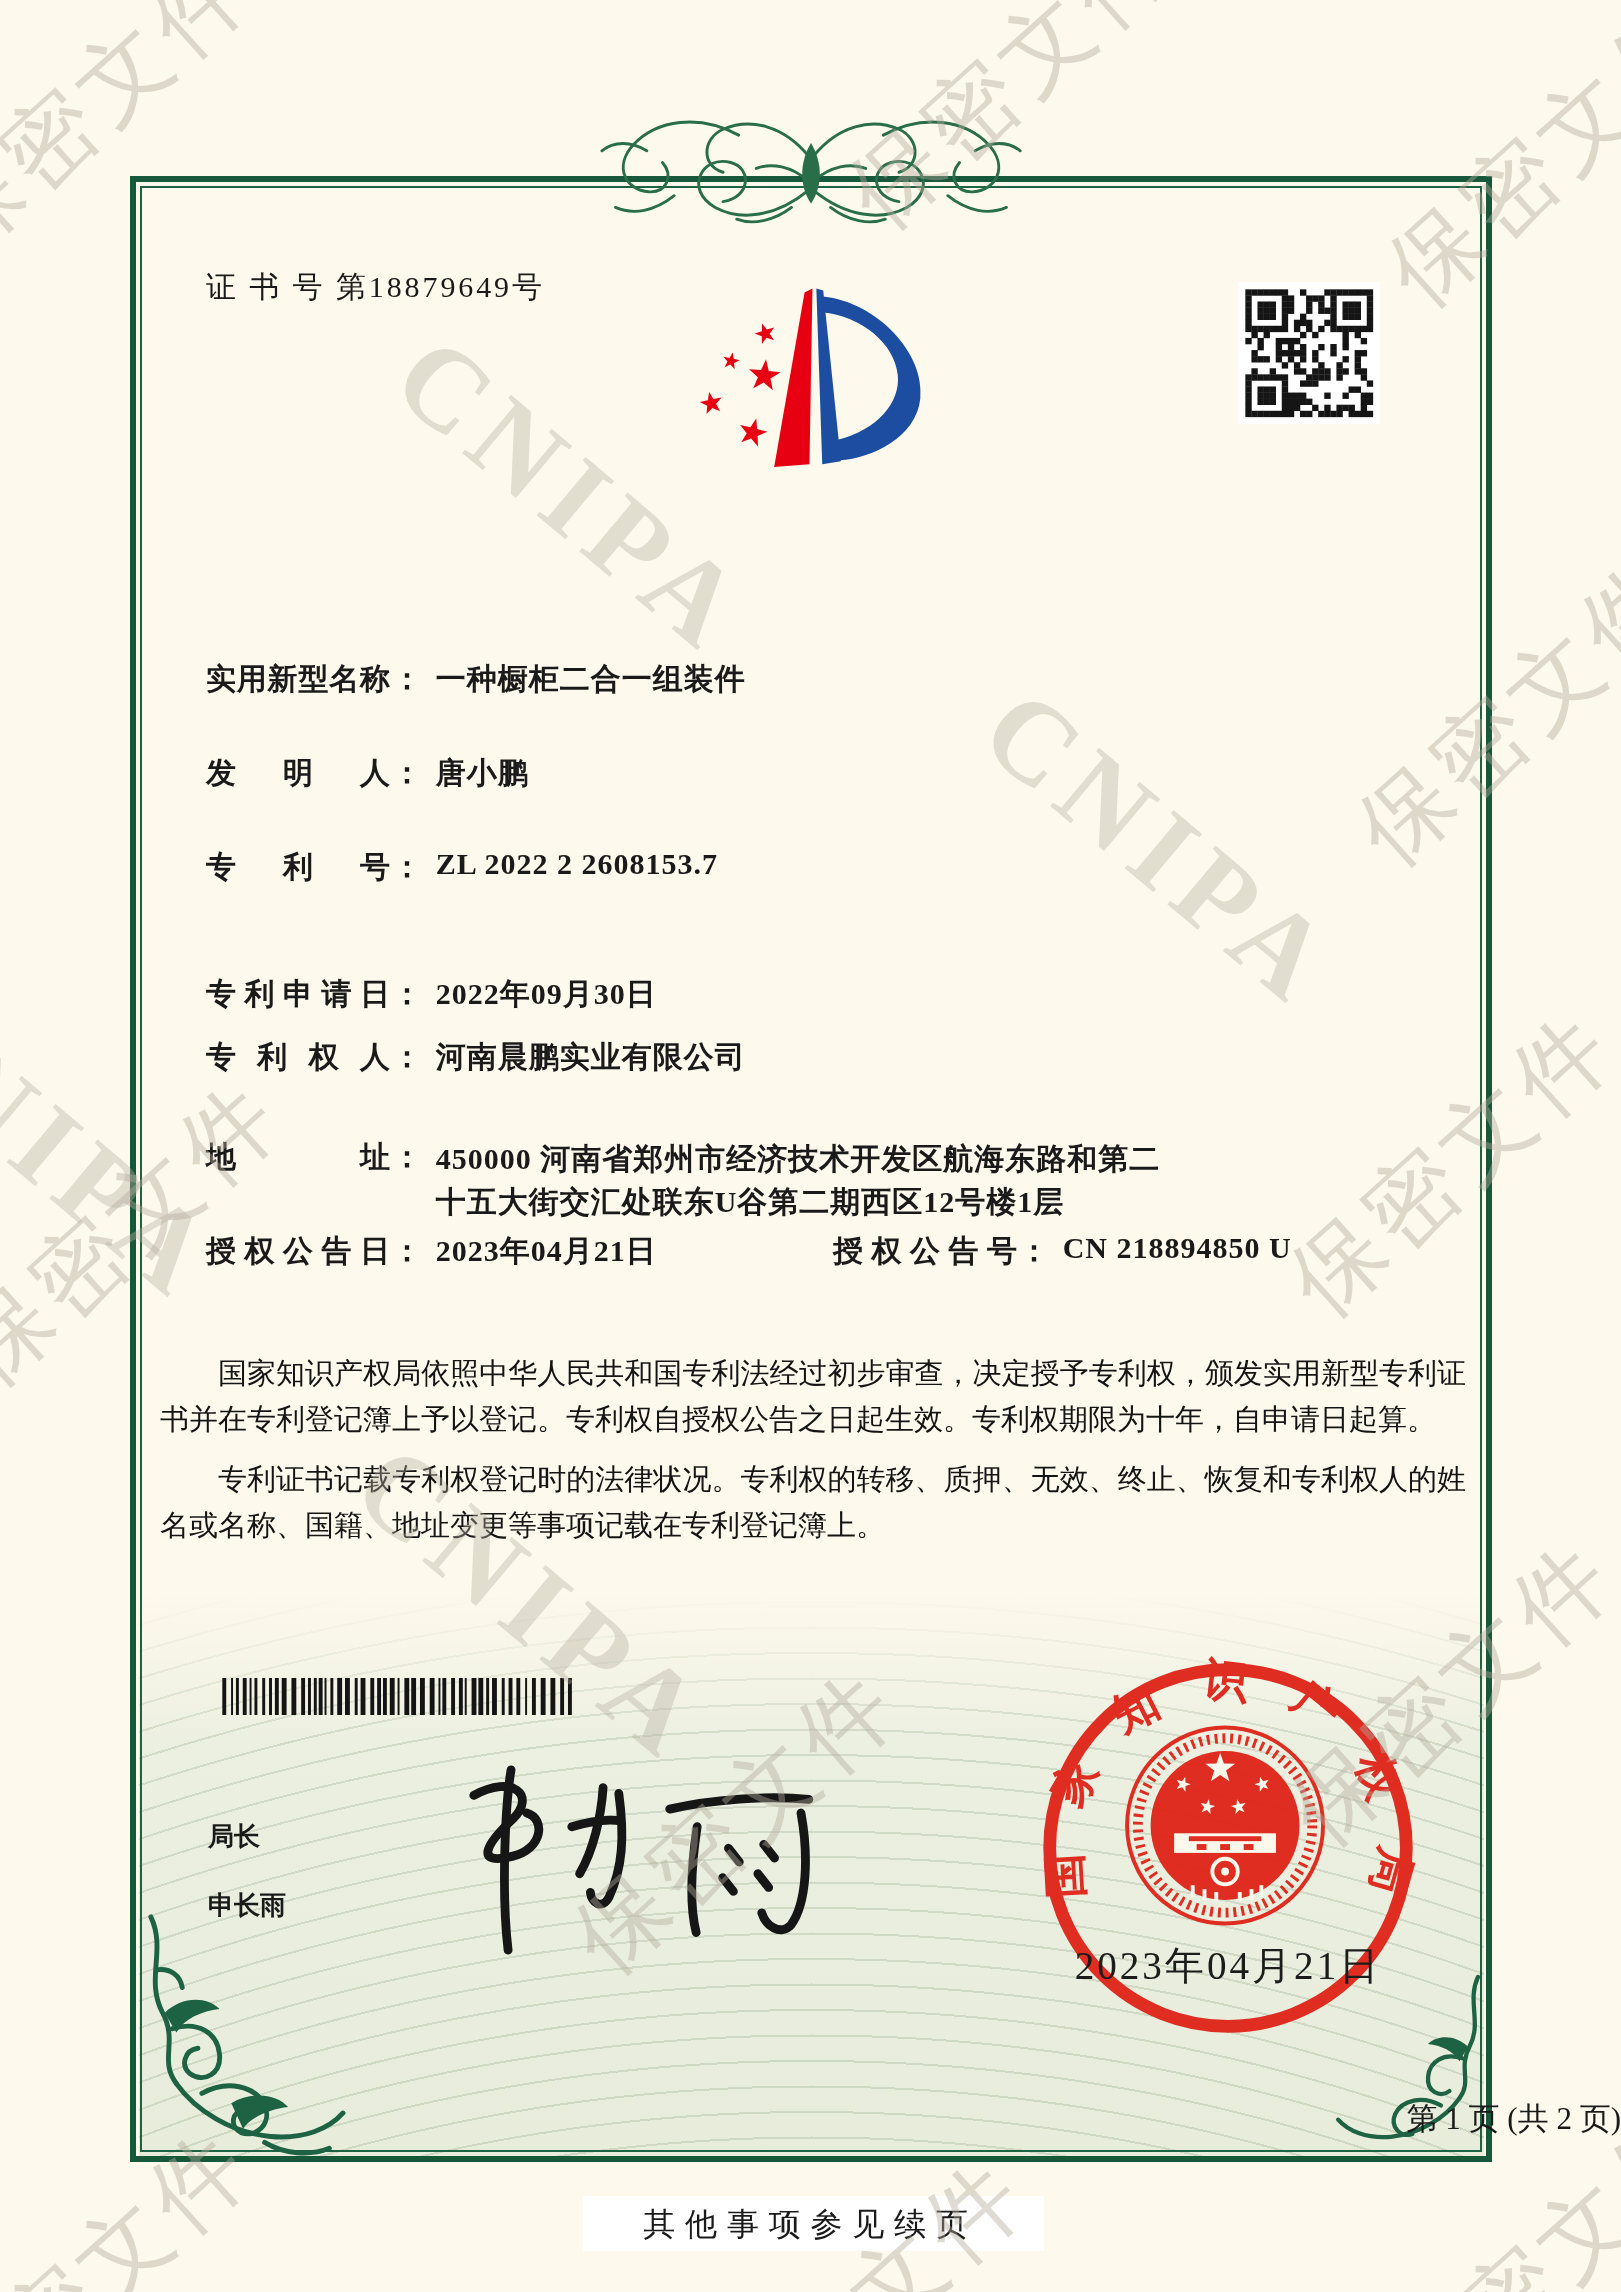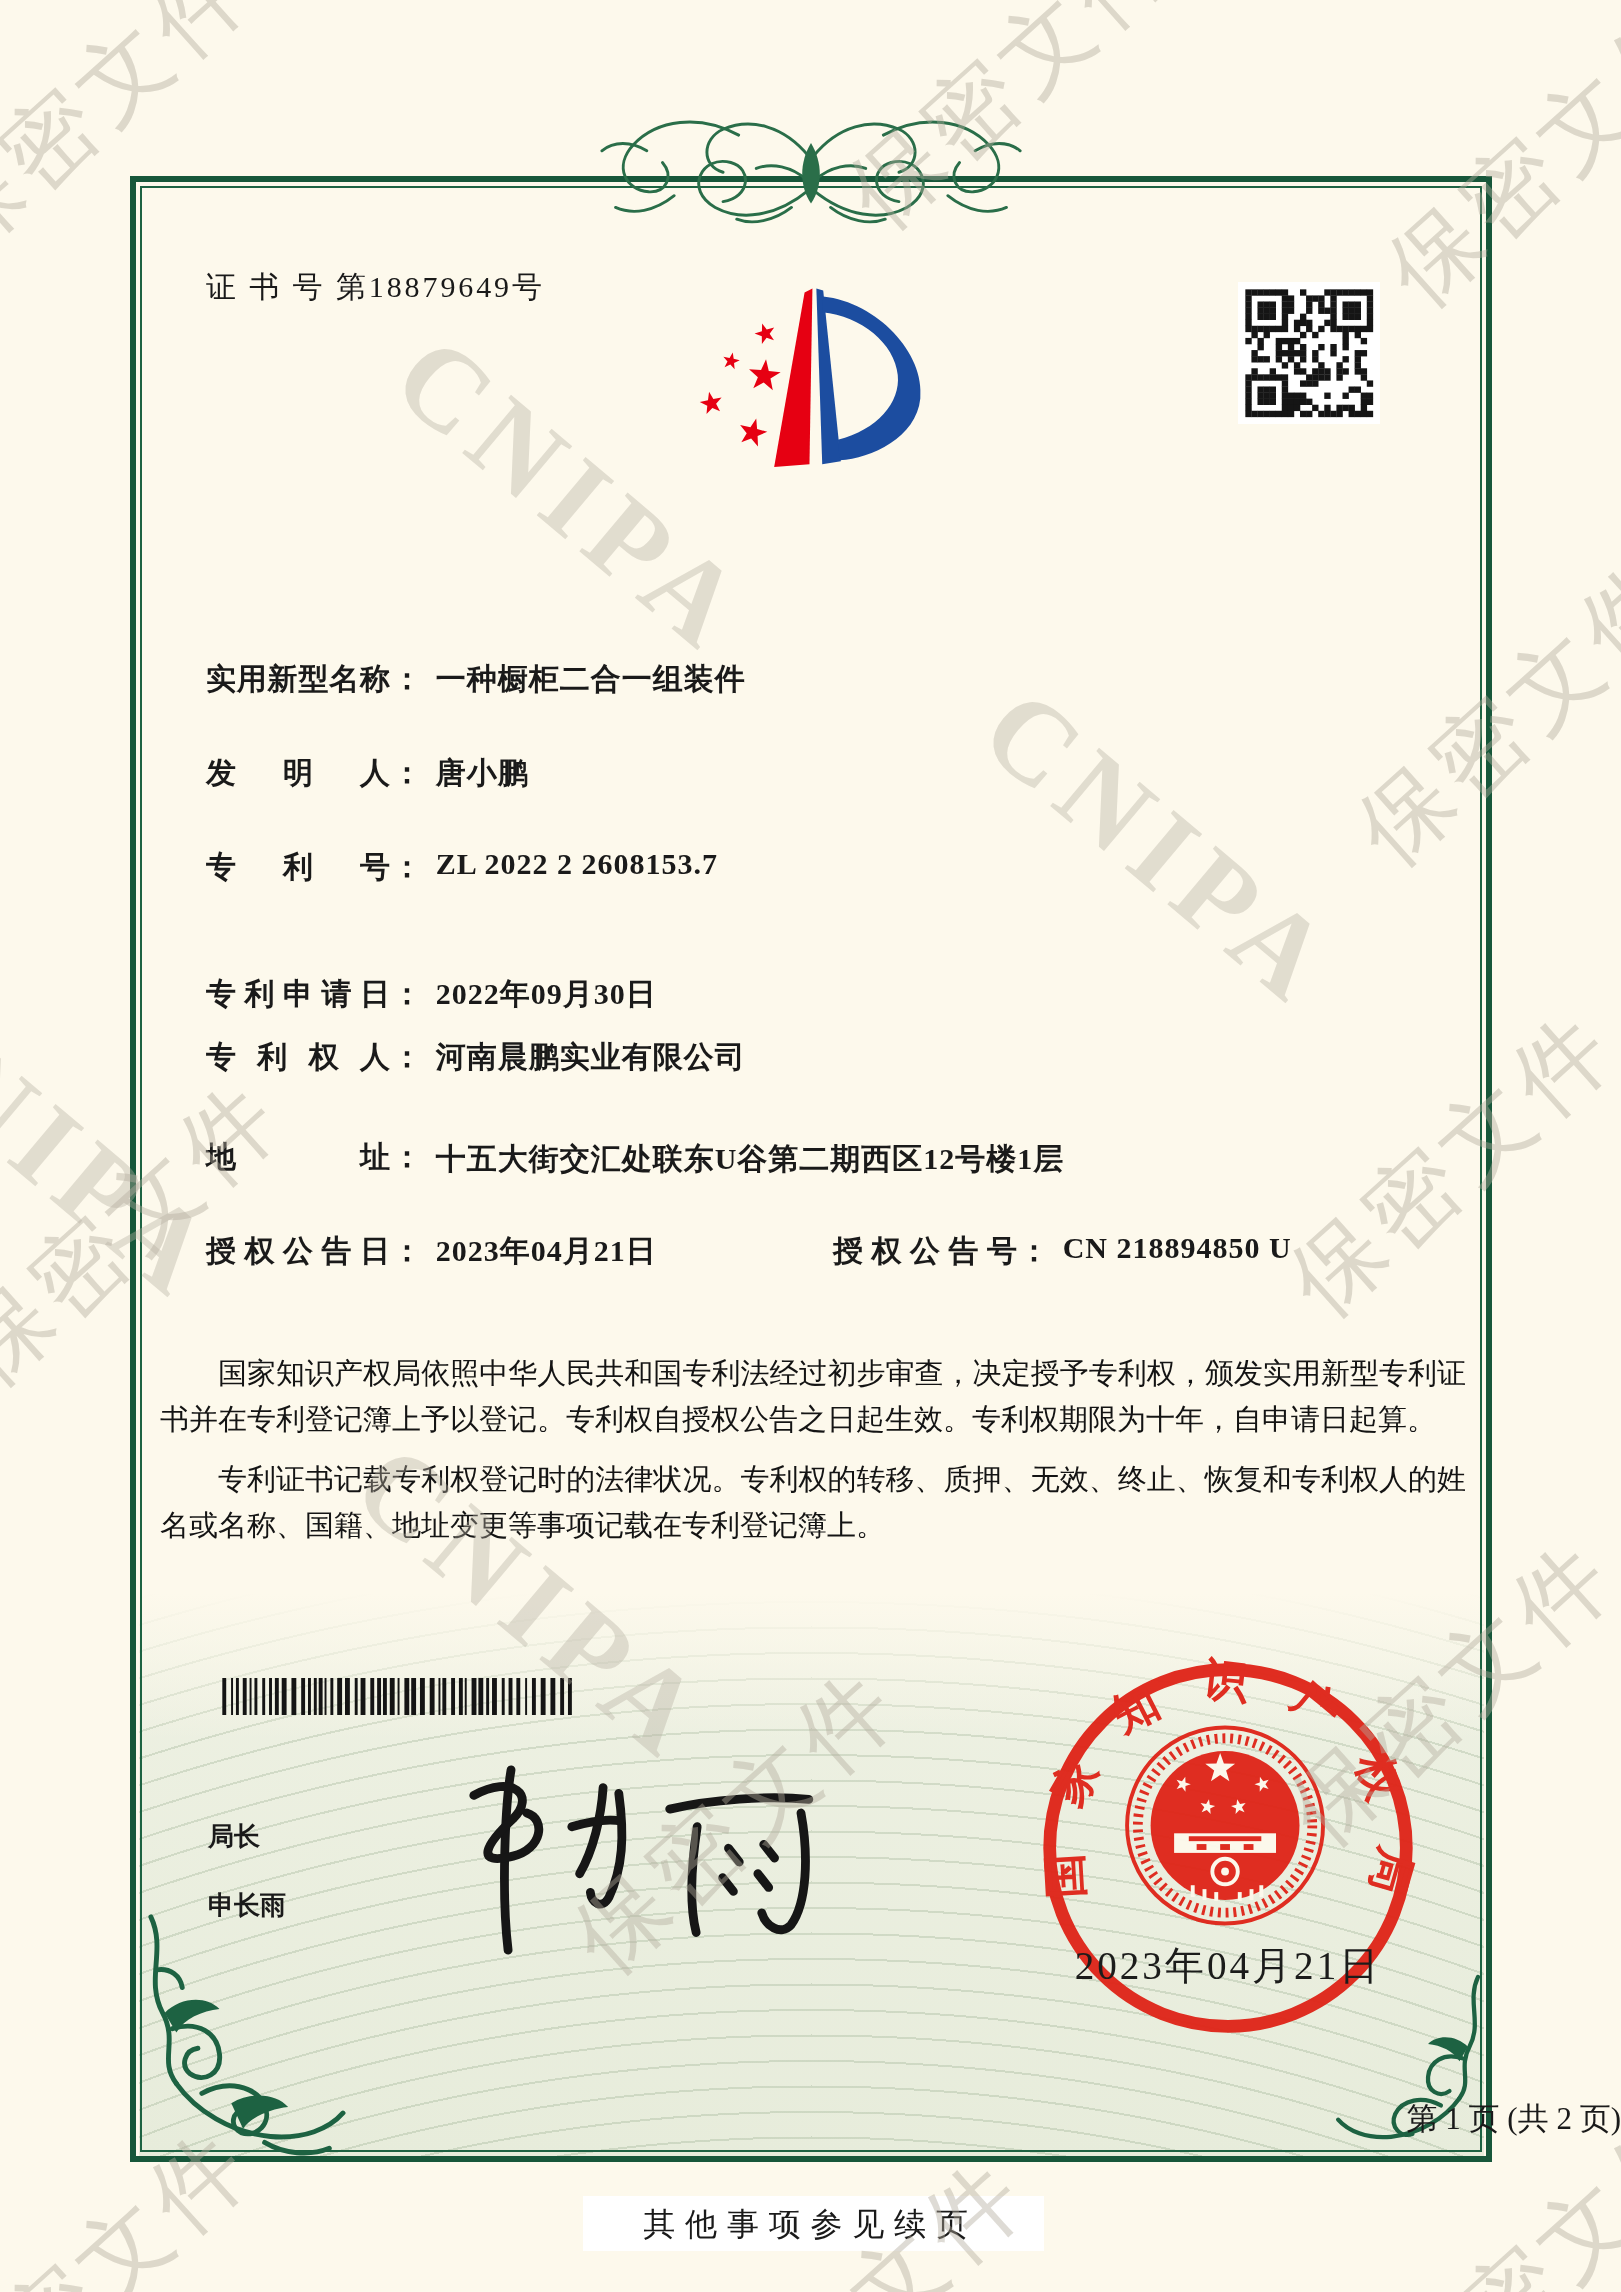--- a/index.html
+++ b/index.html
@@ -373,20 +373,21 @@
   </div>
   <div class="abs row" style="top:1037px">
     <span class="flabel">专利权人</span>
       <span class="colon">：</span>
     <span class="fvalue">河南晨鹏实业有限公司</span>
   </div>
   <div class="abs row" style="top:1137px">
     <span class="flabel">地址</span>
       <span class="colon">：</span>
     <span>
+      <span class="addr-line" style="display:block">450000 河南省郑州市经济技术开发区航海东路和第二</span>
       <span class="addr-line" style="display:block">十五大街交汇处联东U谷第二期西区12号楼1层</span>
     </span>
   </div>
   <div class="abs row" style="top:1231px;position:absolute">
     <span class="flabel">授权公告日</span>
       <span class="colon">：</span>
     <span class="fvalue">2023年04月21日</span>
     <span class="pair2">
       <span class="flabel">授权公告号</span>
         <span class="colon">：</span>

